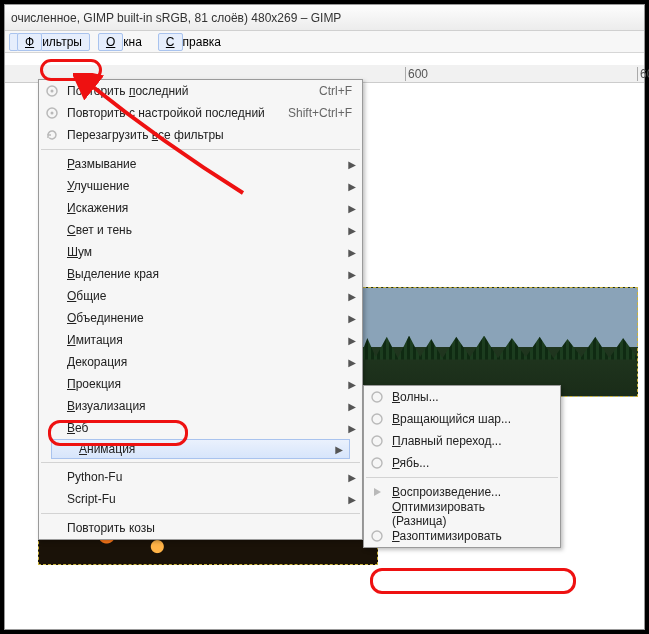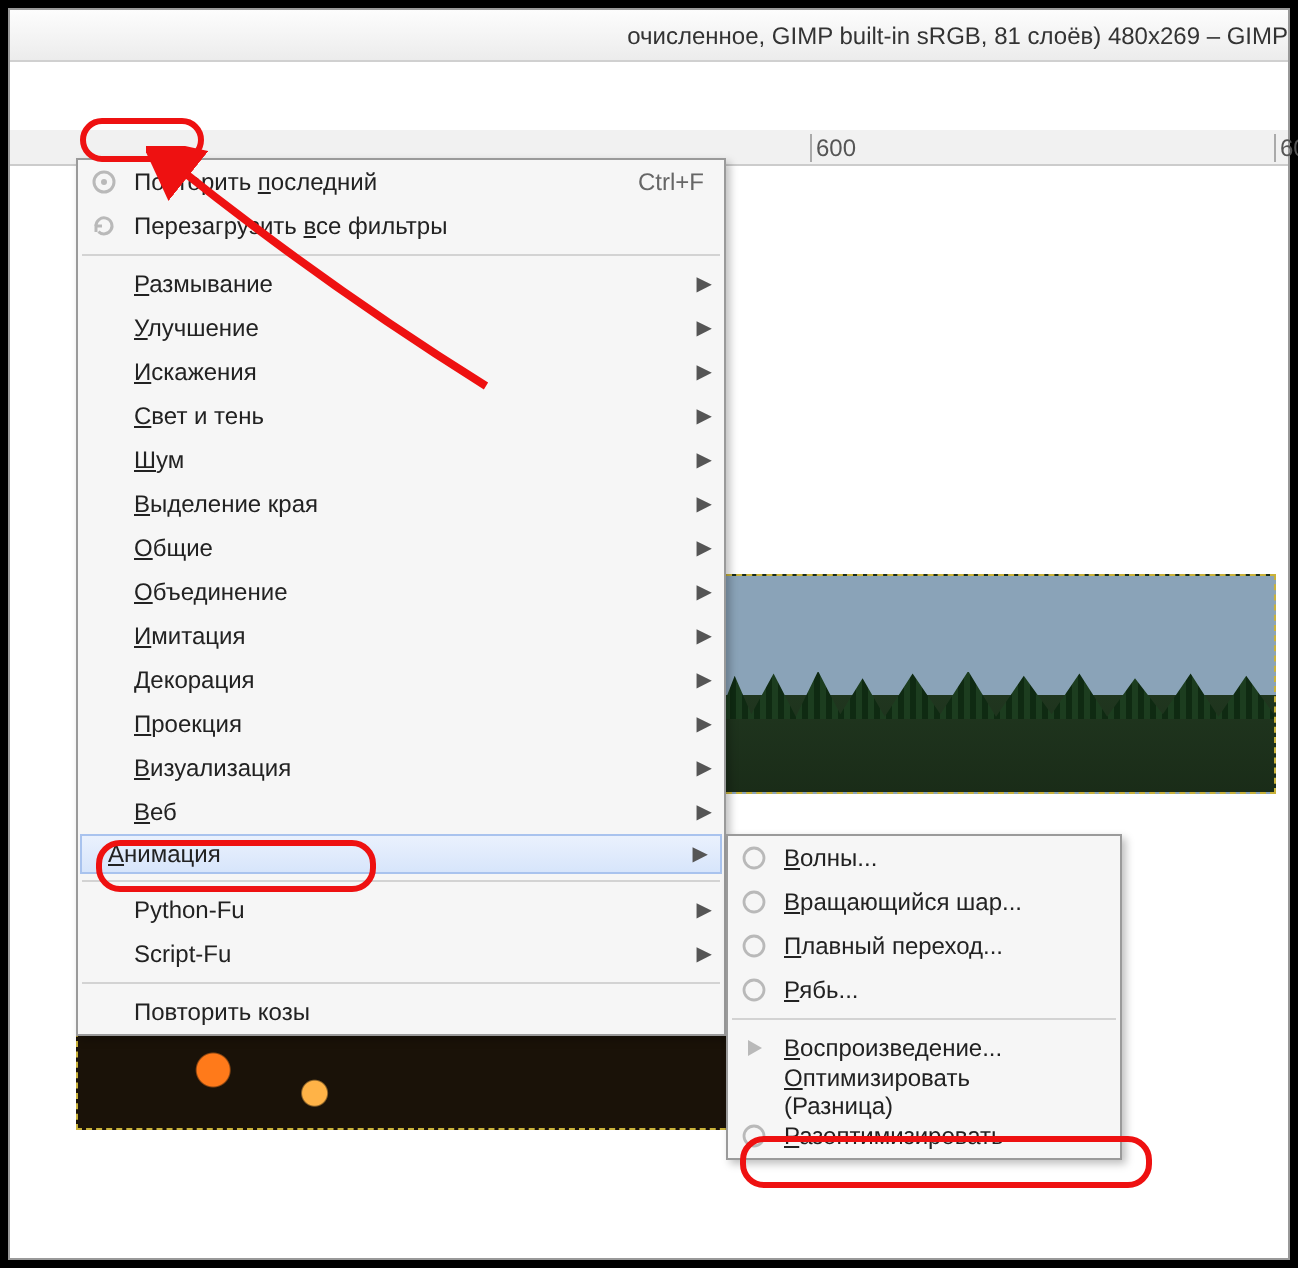--- a/index.html
+++ b/index.html
@@ -1,68 +1,81 @@
 <!DOCTYPE html>
 <html><head>
 <meta charset="utf-8">
 <style>
 * { margin: 0; padding: 0; box-sizing: border-box; font-family: "Segoe UI", Tahoma, sans-serif; font-size: 12px; }
 html, body { width: 649px; height: 634px; overflow: hidden; background: #000; }
 .frame { position: absolute; left: 4px; top: 4px; width: 641px; height: 626px; background: #fff; border: 1px solid #999; }
-.titlebar { height: 26px; line-height: 26px; padding-left: 6px; background: linear-gradient(#fdfdfd,#ececec); border-bottom: 1px solid #d0d0d0; color: #333; white-space: nowrap; overflow: hidden; text-align: right; }
+.titlebar { height: 26px; line-height: 26px; padding-left: 6px; background: linear-gradient(#fdfdfd,#ececec); border-bottom: 1px solid #d0d0d0; color: #333; white-space: nowrap; overflow: hidden; }
 .menubar { height: 22px; display: flex; align-items: center; padding-left: 4px; border-bottom: 1px solid #d6d6d6; background: #f7f7f7; }
 .menubar span { padding: 2px 8px; cursor: default; }
 .menubar span:first-child { background: #e6eefc; border: 1px solid #a9c3ee; border-radius: 2px; padding: 1px 7px; }
 .ruler-h { position: absolute; top: 60px; left: 0; right: 0; height: 18px; background: #f1f1f1; border-bottom: 1px solid #ccc; font-size: 10px; color: #555; }
 .ruler-h div { position: absolute; top: 2px; border-left: 1px solid #aaa; padding-left: 2px; height: 14px; }
 .img1 { position: absolute; left: 353px; top: 282px; width: 280px; height: 110px; background: linear-gradient(#8aa3b8 0%, #8aa3b8 55%, #20361f 55%, #1a2c18 100%); border: 1px dashed #c9b23a; }
 .trees { position: absolute; left: 0; right: 0; top: 44%; height: 24px; background: repeating-linear-gradient(90deg,#0f2a12 0 3px,#1c3d1f 3px 6px); clip-path: polygon(0 100%,3% 10%,6% 90%,10% 5%,14% 95%,18% 0,22% 90%,26% 15%,30% 95%,35% 5%,40% 90%,45% 0,50% 95%,55% 10%,60% 90%,65% 5%,70% 95%,75% 15%,80% 90%,85% 5%,90% 95%,95% 10%,100% 90%,100% 100%); }
 .img2 { position: absolute; left: 33px; top: 500px; width: 340px; height: 60px; background: radial-gradient(circle at 20% 50%, #ff7a1a 0 8px, transparent 9px), radial-gradient(circle at 35% 70%, #ffb347 0 6px, transparent 7px), #1a1208; border: 1px dashed #c9b23a; }
 .menu { position: absolute; background: #f6f6f6; border: 1px solid #9a9a9a; box-shadow: 2px 2px 4px rgba(0,0,0,.25); }
 .menu1 { left: 33px; top: 74px; width: 325px; }
-.menu2 { left: 358px; top: 412px; width: 198px; }
+.menu2 { left: 358px; top: 380px; width: 198px; }
 .mi { display: flex; align-items: center; height: 22px; padding: 0 18px 0 28px; cursor: default; position: relative; color: #222; }
 .mi.sep { height: 1px; margin: 3px 2px; background: #d3d3d3; padding: 0; }
 .mi .arw { position: absolute; right: 6px; color: #555; font-size: 10px; }
 .mi .shc { position: absolute; right: 10px; color: #666; text-align: right; }
 .mi .ico { position: absolute; left: 6px; width: 14px; height: 14px; opacity: .55; }
-.mi.hov { background: linear-gradient(#eaf1fd,#d7e5fb); border: 1px solid #a9c3ee; height: 20px; margin: 0 1px; padding-left: 13px; }
+.mi.hov { background: linear-gradient(#eaf1fd,#d7e5fb); border: 1px solid #a9c3ee; height: 20px; margin: 0 12px; padding-left: 27px; }
 .ico svg { width: 14px; height: 14px; }
 .u { text-decoration: underline; }
 .ring { position: absolute; border: 3px solid #e11; border-radius: 14px; pointer-events: none; }
 .ring1 { left: 35px; top: 54px; width: 62px; height: 22px; }
 .ring2 { left: 43px; top: 415px; width: 140px; height: 26px; border-radius: 12px; }
 .ring3 { left: 365px; top: 563px; width: 206px; height: 26px; border-radius: 12px; }
 .arrow { position: absolute; left: 68px; top: 68px; pointer-events: none; }
 </style>
 </head>
 <body>
 
 <div class="frame">
   <div class="titlebar">очисленное, GIMP built-in sRGB, 81 слоёв) 480x269 – GIMP</div>
 
+  <div class="menubar">
+    <span><span class="u">Ф</span>ильтры</span>
+    <span><span class="u">О</span>кна</span>
+    <span><span class="u">С</span>правка</span>
+  </div>
 
   <div class="ruler-h">
     <div style="left:400px">600</div>
     <div style="left:632px">600</div>
   </div>
 
   <div class="img1">
       <div class="trees"></div>
     </div>
   <div class="img2"></div>
 
   <div class="menu menu1">
     <div class="mi">
       <span class="ico"><svg viewBox="0 0 14 14">
             <circle cx="7" cy="7" r="5" fill="none" stroke="#888" stroke-width="1.5"></circle>
             <circle cx="7" cy="7" r="1.5" fill="#888"></circle>
           </svg></span>
       <span>Повторить <span class="u">п</span>оследний</span>
       <span class="shc">Ctrl+F</span>
+    </div>
+    <div class="mi">
+      <span class="ico"><svg viewBox="0 0 14 14">
+            <circle cx="7" cy="7" r="5" fill="none" stroke="#888" stroke-width="1.5"></circle>
+            <circle cx="7" cy="7" r="1.5" fill="#888"></circle>
+          </svg></span>
+      <span>Повторить с настройкой последний</span>
+      <span class="shc">Shift+Ctrl+F</span>
     </div>
     <div class="mi">
       <span class="ico"><svg viewBox="0 0 14 14">
             <path d="M3 7a4 4 0 1 1 1.2 2.8" fill="none" stroke="#888" stroke-width="1.5"></path>
             <path d="M3 10V7h3" fill="none" stroke="#888" stroke-width="1.5"></path>
           </svg></span>
       <span>Перезагрузить <span class="u">в</span>се фильтры</span>
     </div>
     <div class="mi sep"></div>
     <div class="mi">

